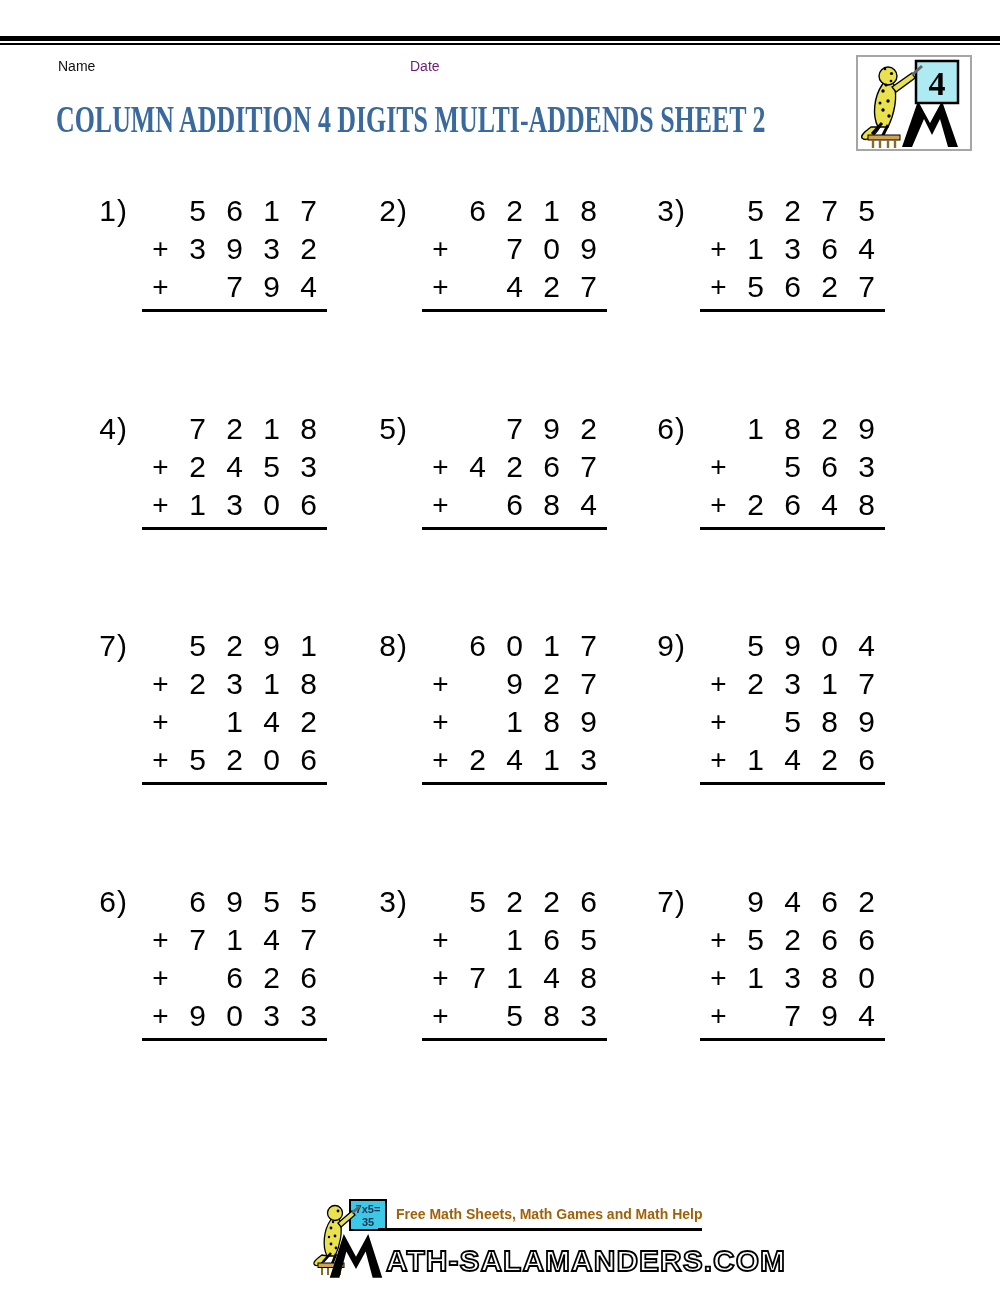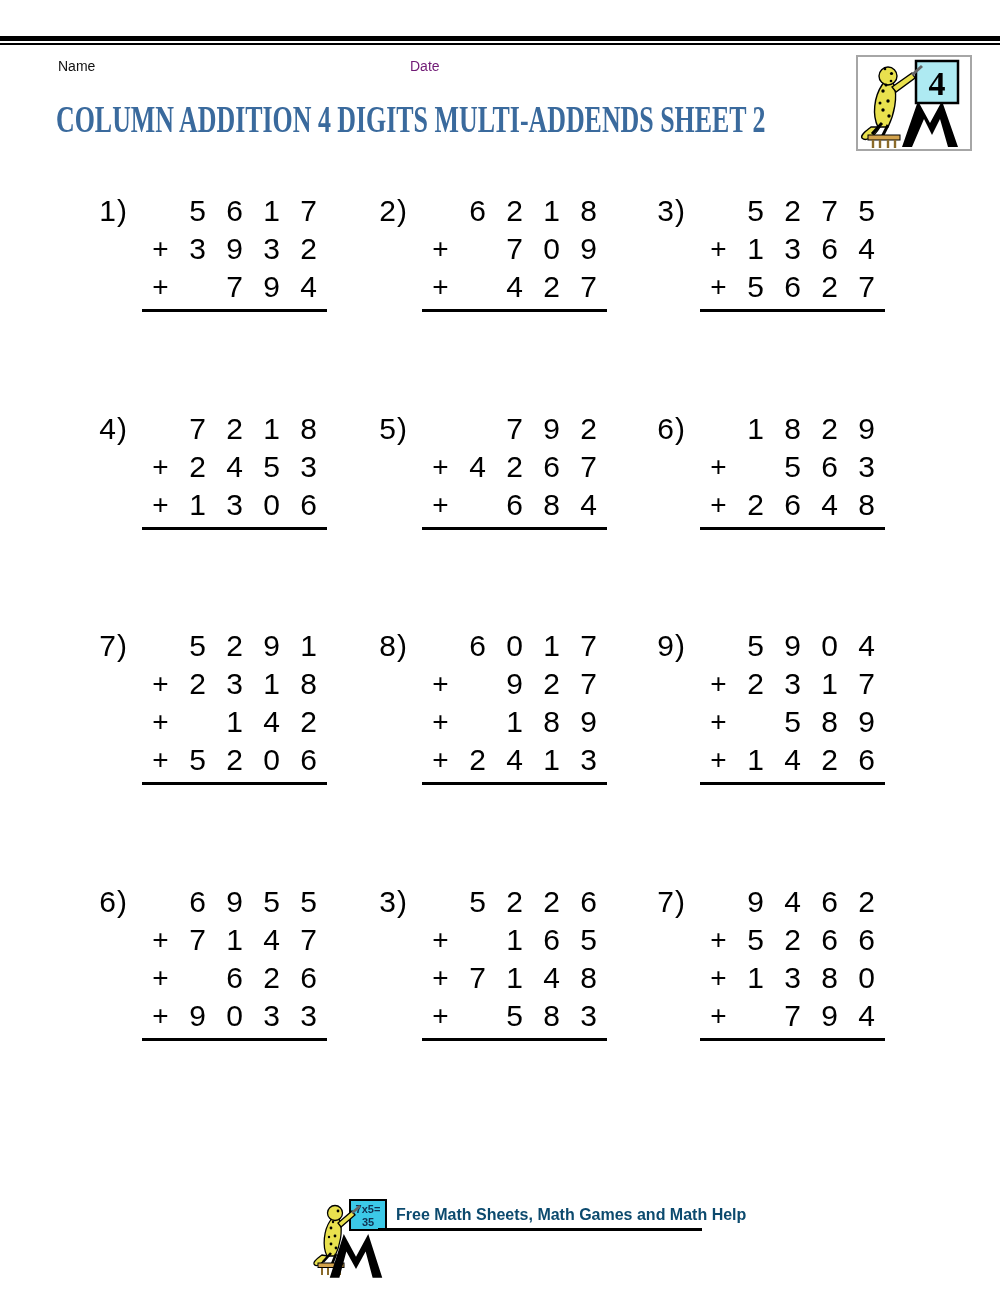--- a/index.html
+++ b/index.html
@@ -40,21 +40,21 @@
   .cell{
     width:37px;text-align:center;font-size:30px;line-height:38px;
     font-family:"Liberation Sans",sans-serif;
   }
   .cell.op{font-size:28px;}
   
   .footer{position:absolute;left:308px;top:1196px;width:400px;height:96px;}
   .footer-salamander{position:absolute;left:4px;top:2px;}
   .tagline{
     position:absolute;left:88px;top:10px;width:306px;text-align:center;
-    font-size:16px;font-weight:700;color:#0c4a6e;white-space:nowrap;
+    font-size:14px;font-weight:700;color:#a16207;white-space:nowrap;
   }
   .footer-rule{position:absolute;left:70px;top:32px;width:324px;height:3px;background:#000;}
   .wordmark{position:absolute;left:20px;top:34px;display:flex;align-items:flex-end;}
   .wordmark-m{flex:0 0 auto;}
   .wordmark-text{
     font-size:30px;font-weight:700;letter-spacing:1px;line-height:1;
     color:#fff;-webkit-text-stroke:1.8px #000;margin-left:2px;margin-bottom:4px;
     font-family:"Liberation Sans",sans-serif;white-space:nowrap;
   }
 </style>
@@ -505,16 +505,17 @@
       </g>
     </svg>
 
     <div class="tagline">Free Math Sheets, Math Games and Math Help</div>
     <div class="footer-rule"></div>
 
     <div class="wordmark">
       <svg class="wordmark-m" width="56" height="50" viewBox="0 0 64 56">
         <polygon fill="#000" points="2,54 18,4 32,30 46,4 62,54 51,54 43,24 32,44 21,24 13,54"></polygon>
       </svg>
+      <span class="wordmark-text">ATH-SALAMANDERS.COM</span>
     </div>
   </div>
 
 </div>
 
 </body></html>

